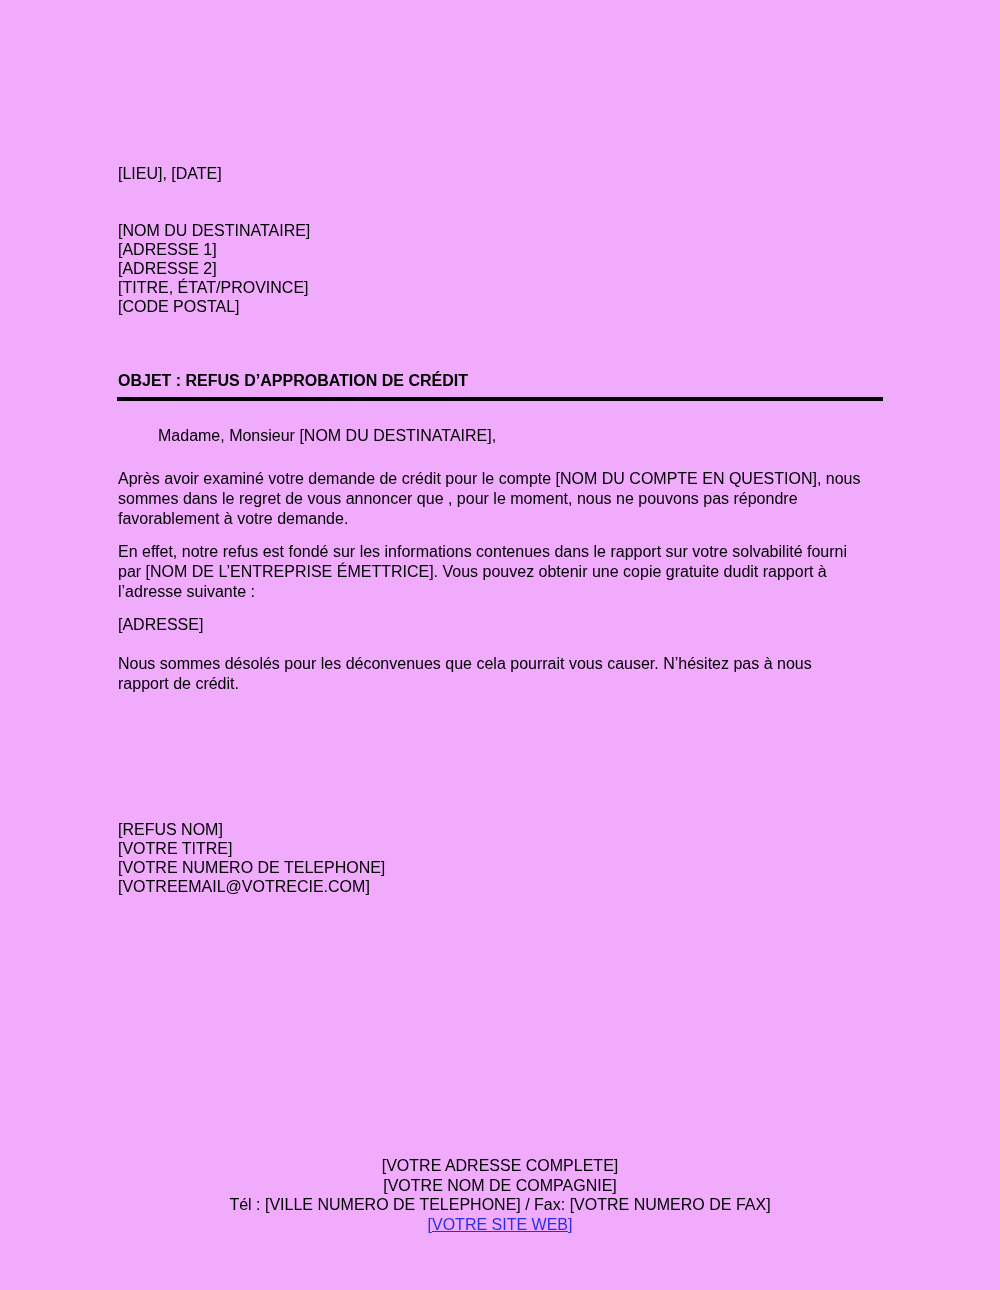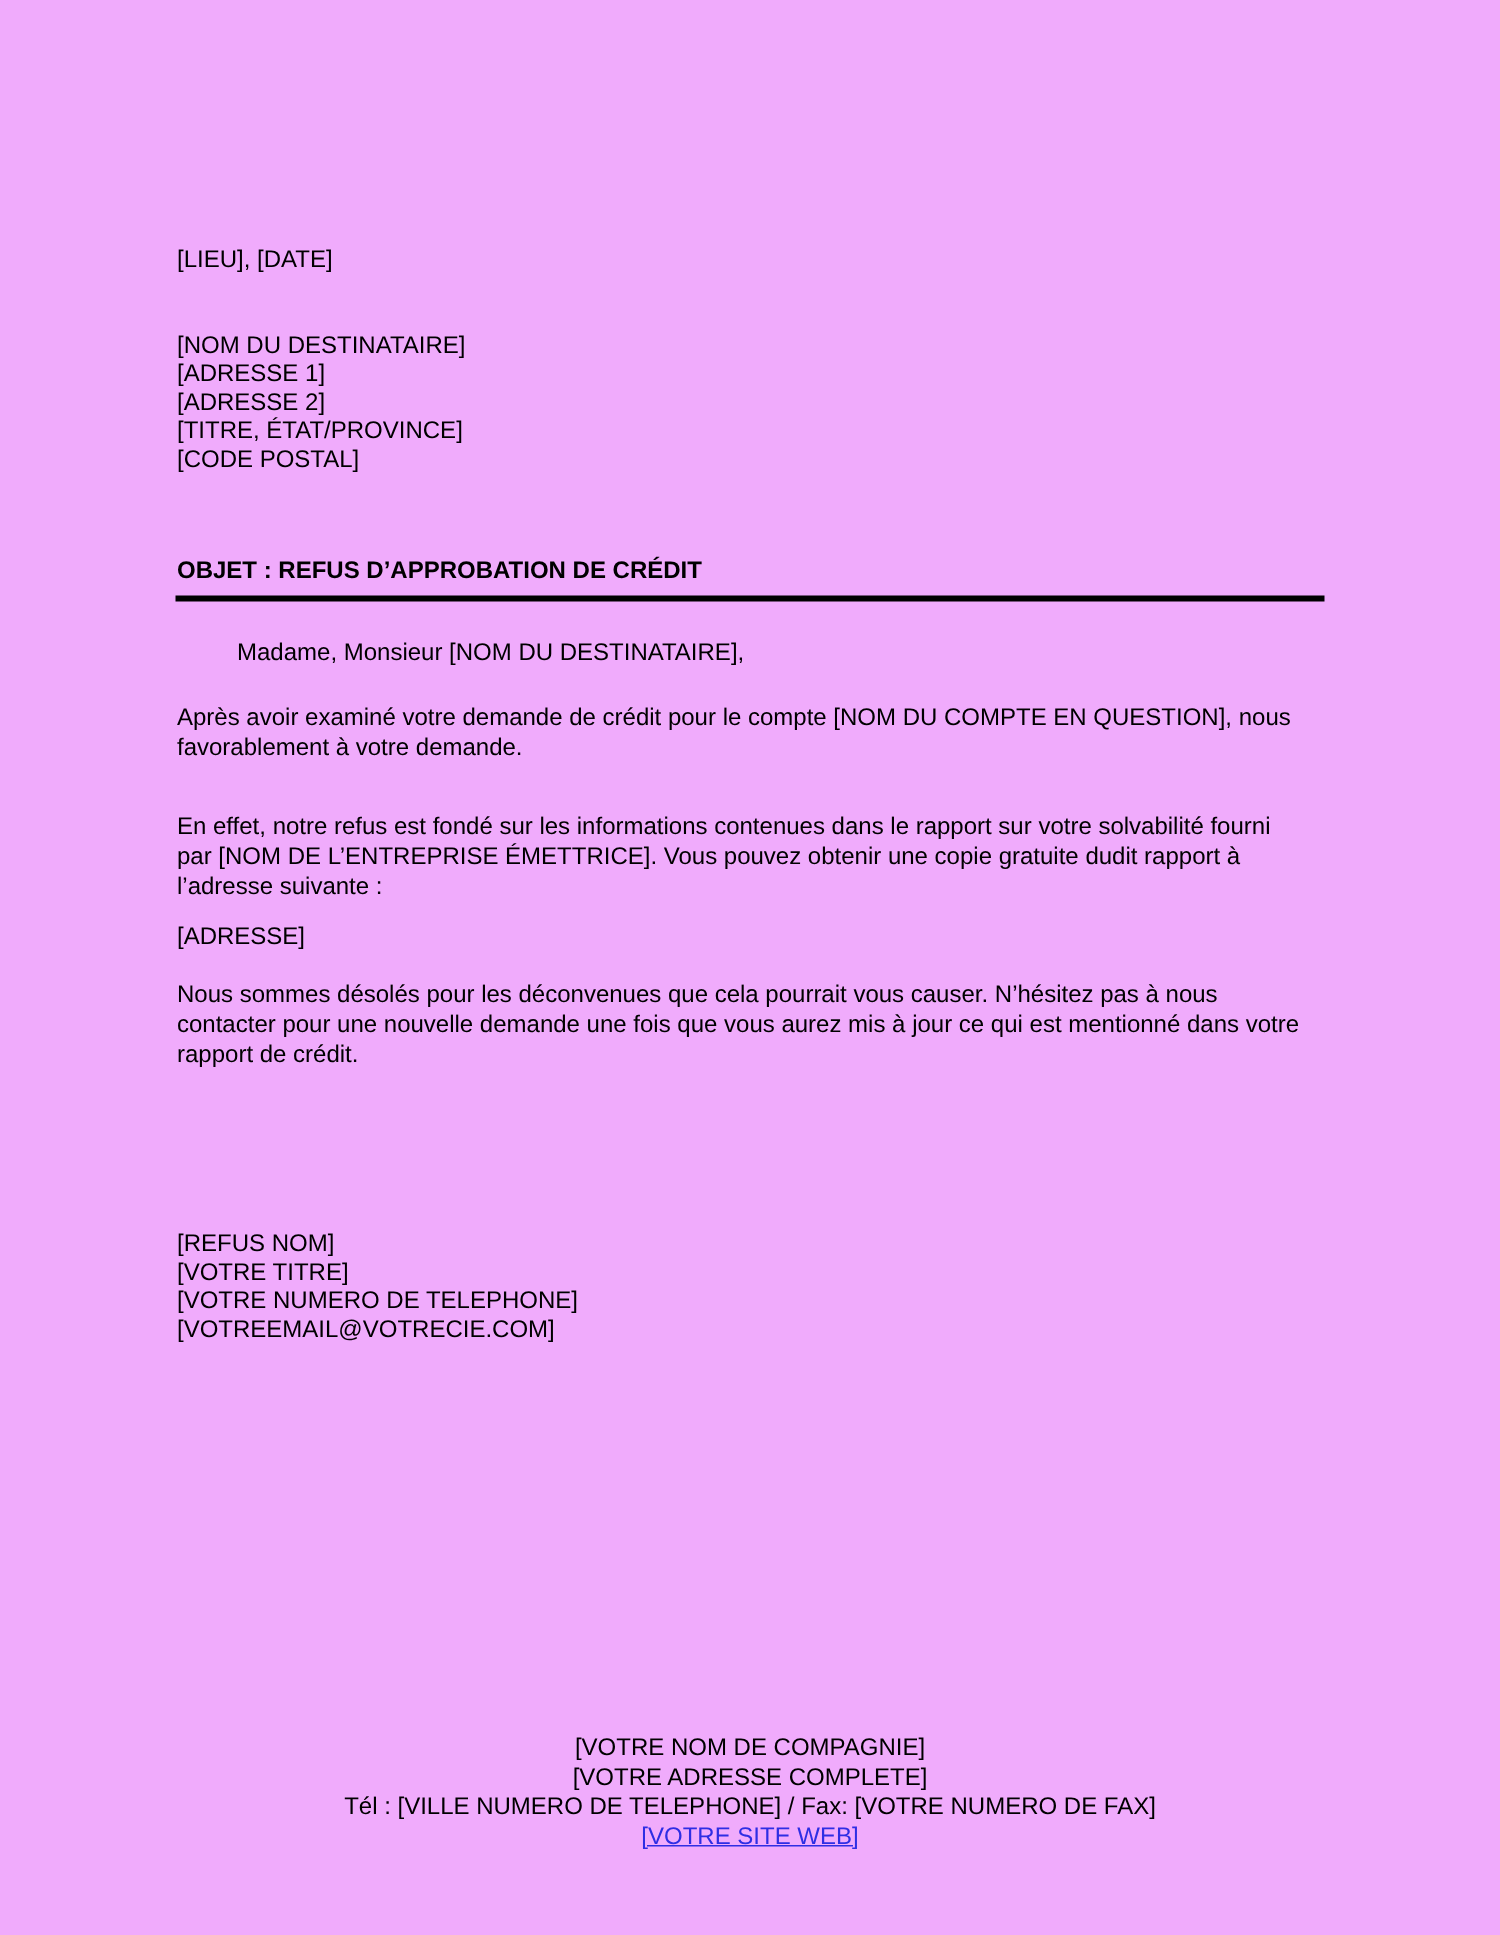--- a/index.html
+++ b/index.html
@@ -48,45 +48,45 @@
     <div>[CODE POSTAL]</div>
   </div>
 
   <div class="abs subject">OBJET : REFUS D’APPROBATION DE CRÉDIT</div>
   <div class="subject-rule"></div>
 
   <div class="abs salutation">Madame, Monsieur [NOM DU DESTINATAIRE],</div>
 
   <div class="abs para para-1">
     <div>Après avoir examiné votre demande de crédit pour le compte [NOM DU COMPTE EN QUESTION], nous</div>
+    <div>sommes dans le regret de vous annoncer que , pour le moment, nous ne pouvons pas répondre</div>
     <div>favorablement à votre demande.</div>
   </div>
 
   <div class="abs para para-2">
     <div>En effet, notre refus est fondé sur les informations contenues dans le rapport sur votre solvabilité fourni</div>
     <div>par [NOM DE L’ENTREPRISE ÉMETTRICE]. Vous pouvez obtenir une copie gratuite dudit rapport à</div>
     <div>l’adresse suivante :</div>
   </div>
 
   <div class="abs address-ph">[ADRESSE]</div>
 
   <div class="abs para para-3">
     <div>Nous sommes désolés pour les déconvenues que cela pourrait vous causer. N’hésitez pas à nous</div>
-    <div>contacter pour une nouvelle demande une fois que vous aurez mis à jour ce qui est mentionné dans votre</div>
     <div>rapport de crédit.</div>
   </div>
 
 
   <div class="abs signature">
     <div>[REFUS NOM]</div>
     <div>[VOTRE TITRE]</div>
     <div>[VOTRE NUMERO DE TELEPHONE]</div>
     <div>[VOTREEMAIL@VOTRECIE.COM]</div>
   </div>
 
   <div class="page-footer">
+    <div>[VOTRE ADRESSE COMPLETE]</div>
     <div>[VOTRE NOM DE COMPAGNIE]</div>
-    <div>[VOTRE ADRESSE COMPLETE]</div>
     <div>Tél : [VILLE NUMERO DE TELEPHONE] / Fax: [VOTRE NUMERO DE FAX]</div>
     <div><a class="weblink">[VOTRE SITE WEB]</a></div>
   </div>
 
 </div>
 
 </body></html>

